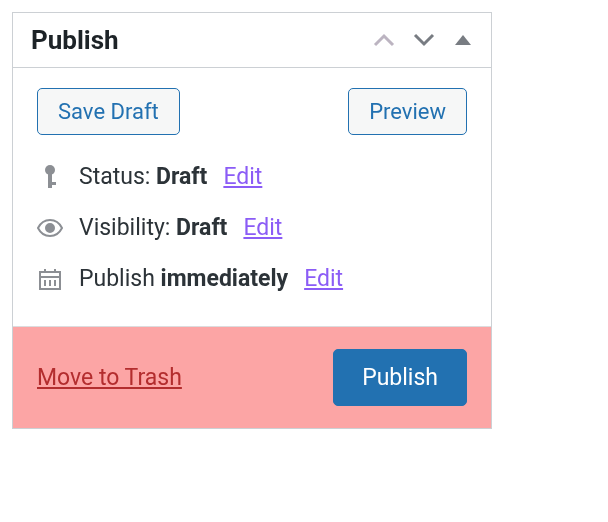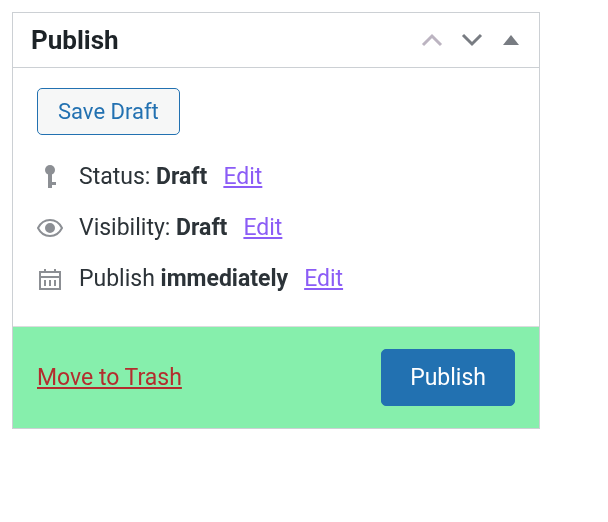--- a/index.html
+++ b/index.html
@@ -2,21 +2,21 @@
 <html><head>
   <meta charset="utf-8">
   <style>
     * { box-sizing: border-box; margin: 0; padding: 0; }
     body {
       font-family: -apple-system, BlinkMacSystemFont, "Segoe UI", Roboto, sans-serif;
       background: #fff;
       padding: 12px;
     }
     .publish-box {
-      width: 528px;
+      width: 480px;
       border: 1px solid #ccd0d4;
       background: #fff;
     }
     .pb-header {
       display: flex;
       align-items: center;
       justify-content: space-between;
       padding: 12px 18px;
       border-bottom: 1px solid #ccd0d4;
     }
@@ -65,21 +65,21 @@
       color: #8c8f94;
     }
     .pb-meta-row .label-slot { color: #2c3338; }
     .pb-meta-row strong { font-weight: 700; }
     .edit-link {
       color: #8b5cf6;
       text-decoration: underline;
       cursor: pointer;
     }
     .pb-footer {
-      background: #86efac;
+      background: #fca5a5;
       border-top: 1px solid #dcdcde;
       padding: 22px 24px;
       display: flex;
       justify-content: space-between;
       align-items: center;
     }
     .trash-link {
       color: #b32d2e;
       text-decoration: underline;
       font-size: 23px;
@@ -118,20 +118,21 @@
         <svg width="20" height="14" viewBox="0 0 20 14">
             <polygon points="10,2 18,12 2,12" fill="#787c82"></polygon>
           </svg>
       </span>
     </div>
   </div>
 
   <div class="pb-body">
     <div class="pb-top-row">
       <button class="btn-outline">Save Draft</button>
+      <button class="btn-outline">Preview</button>
     </div>
 
     <div class="pb-meta-row">
       <span class="icon-slot">
         <svg width="20" height="26" viewBox="0 0 20 26" fill="#8c8f94">
             <circle cx="10" cy="6" r="5"></circle>
             <rect x="8" y="10" width="4" height="14"></rect>
             <rect x="8" y="18" width="8" height="3"></rect>
           </svg>
       </span>

